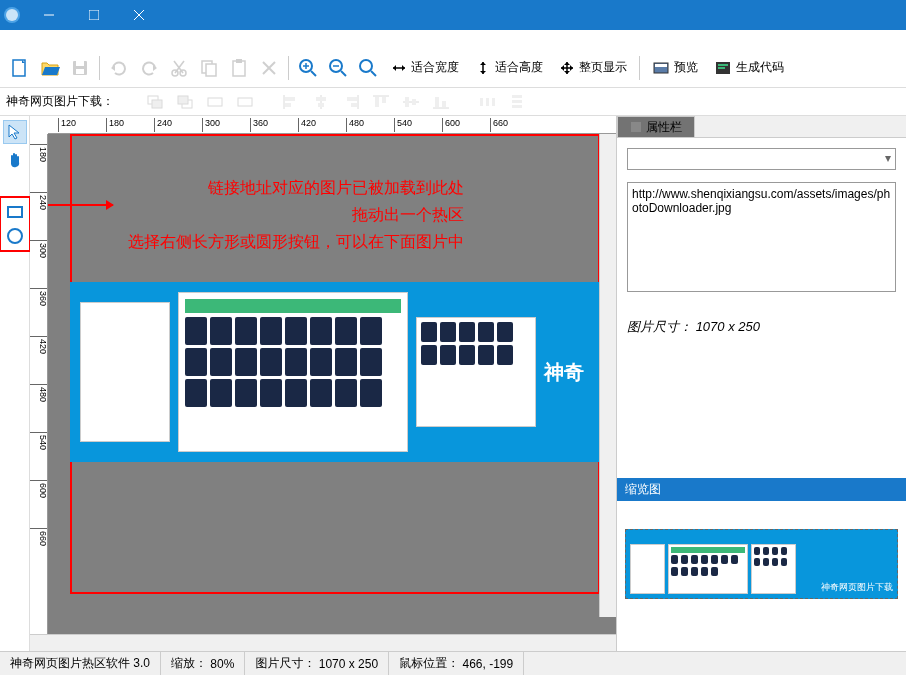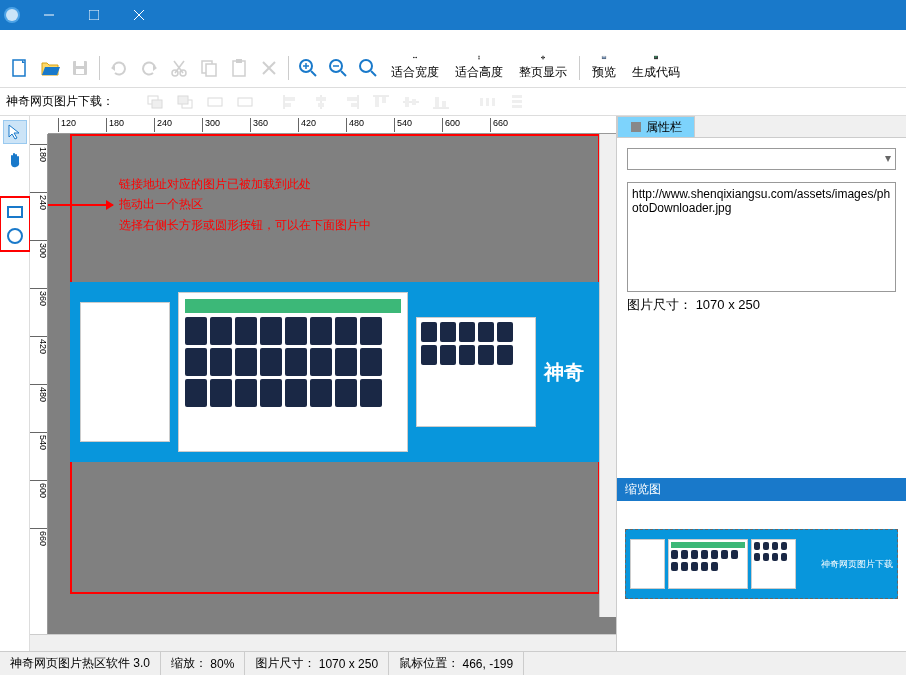--- a/index.html
+++ b/index.html
@@ -10,70 +10,70 @@
 .titlebar .title { flex: 1; }
 .win-controls { display: flex; }
 .win-btn { width: 45px; height: 30px; display: flex; align-items: center; justify-content: center; cursor: pointer; }
 .win-btn svg { width: 10px; height: 10px; }
 
 .menubar-area { height: 18px; background: #fff; }
 
 .toolbar { height: 40px; background: #fff; border-bottom: 1px solid #ddd; display: flex; align-items: center; padding: 0 6px; gap: 2px; }
 .tb-btn { width: 28px; height: 28px; display: flex; align-items: center; justify-content: center; cursor: pointer; border: 1px solid transparent; }
 .tb-sep { width: 1px; height: 24px; background: #ccc; margin: 0 3px; }
-.tb-text-btn { height: 28px; display: flex; align-items: center; padding: 0 6px; gap: 4px; cursor: pointer; font-size: 12px; border: 1px solid transparent; flex-direction: column; }
+.tb-text-btn { height: 28px; display: flex; align-items: center; padding: 0 6px; gap: 4px; cursor: pointer; font-size: 12px; border: 1px solid transparent; }
 
 .align-bar { height: 28px; background: #fff; border-bottom: 1px solid #ddd; display: flex; align-items: center; padding: 0 6px; font-size: 12px; gap: 4px; }
 .align-btn { width: 26px; height: 22px; display: flex; align-items: center; justify-content: center; opacity: 0.3; }
 
 .work-area { display: flex; height: 535px; }
 
 .left-tools { width: 30px; background: #fff; border-right: 1px solid #ddd; display: flex; flex-direction: column; align-items: center; padding-top: 4px; gap: 4px; }
 .left-tool { width: 24px; height: 24px; display: flex; align-items: center; justify-content: center; cursor: pointer; border: 1px solid transparent; }
 .left-tool.sel { background: #cce4f7; border-color: #99c9ef; }
 .shape-group { border: 2px solid red; padding: 2px; margin-top: 20px; }
 
 .canvas-area { flex: 1; position: relative; overflow: hidden; background: #fff; display: flex; flex-direction: column; }
 .ruler-h { height: 18px; background: #fff; border-bottom: 1px solid #999; display: flex; margin-left: 18px; font-size: 9px; position: relative; overflow: hidden; }
 .ruler-h .tick { position: absolute; top: 2px; border-left: 1px solid #666; height: 14px; padding-left: 2px; }
 .canvas-row { flex: 1; display: flex; overflow: hidden; }
 .ruler-v { width: 18px; background: #fff; border-right: 1px solid #999; position: relative; font-size: 9px; overflow: hidden; }
 .ruler-v .tick { position: absolute; left: 0; border-top: 1px solid #666; width: 18px; writing-mode: vertical-rl; padding-top: 2px; }
 .viewport { flex: 1; background: #808080; position: relative; overflow: auto; }
 .viewport-inner { position: relative; width: 560px; height: 510px; }
 .red-box { position: absolute; left: 22px; top: 0; width: 530px; height: 460px; border: 2px solid red; }
-.instruction { position: absolute; left: 71px; top: 40px; color: red; font-size: 12px; line-height: 1.7; }
+.instruction { position: absolute; left: 80px; top: 40px; color: red; font-size: 16px; line-height: 1.7; text-align: right; }
 .arrow-line { position: absolute; left: 0; top: 70px; width: 65px; height: 2px; background: red; }
 .arrow-line::before { content: ''; position: absolute; right: -1px; top: -4px; border-left: 8px solid red; border-top: 5px solid transparent; border-bottom: 5px solid transparent; }
 
 .image-preview { position: absolute; left: 22px; top: 148px; width: 530px; height: 180px; background: #0896dc; display: flex; align-items: center; padding: 10px; gap: 8px; overflow: hidden; }
 .mini-panel { background: #fff; border: 1px solid #ccc; }
 .mp1 { width: 90px; height: 140px; }
 .mp2 { width: 230px; height: 160px; padding: 6px; }
 .mp2-header { height: 14px; background: #3cb878; margin-bottom: 4px; }
 .thumb-grid { display: flex; flex-wrap: wrap; gap: 3px; }
 .thumb { width: 22px; height: 28px; background: #1a2845; border-radius: 2px; }
 .mp3 { width: 120px; height: 110px; padding: 4px; }
 .side-text { color: #fff; font-size: 20px; font-weight: bold; }
 
 .scroll-h { height: 17px; background: #f0f0f0; border-top: 1px solid #ccc; }
 .scroll-v-track { position: absolute; right: 0; top: 0; bottom: 17px; width: 17px; background: #f0f0f0; border-left: 1px solid #ccc; }
 
 .right-panel { width: 290px; background: #fff; border-left: 1px solid #ccc; display: flex; flex-direction: column; }
 .panel-tab { height: 22px; background: #f0f0f0; border-bottom: 1px solid #ccc; display: flex; }
-.panel-tab-item { padding: 2px 12px; font-size: 12px; background: #7dd3fc; border: 1px solid #ccc; border-bottom: none; display: flex; align-items: center; gap: 4px; }
+.panel-tab-item { padding: 2px 12px; font-size: 12px; background: #737373; border: 1px solid #ccc; border-bottom: none; display: flex; align-items: center; gap: 4px; }
 .panel-body { padding: 10px; font-size: 12px; flex: 1; }
 .combo { width: 100%; height: 22px; border: 1px solid #999; background: #fff; margin-bottom: 12px; position: relative; }
 .combo::after { content: '▾'; position: absolute; right: 4px; top: 2px; color: #666; }
 .url-box { width: 100%; height: 110px; border: 1px solid #999; padding: 4px; font-size: 12px; word-break: break-all; background: #fff; }
-.info-row { margin-top: 4px; font-size: 13px; }
+.info-row { margin-top: 26px; font-size: 13px; font-style: italic; }
 
 .thumbnail-header { background: #1979ca; color: #fff; font-size: 12px; padding: 3px 8px; }
 .thumbnail-body { height: 150px; background: #fff; padding: 8px; }
-.thumb-image { width: 100%; height: 70px; background: #0896dc; border: 1px dashed #666; margin-top: 20px; display: flex; align-items: center; padding: 4px; gap: 3px; overflow: hidden; }
+.thumb-image { width: 100%; height: 70px; background: #0896dc; border: 1px dashed #666; margin-top: 20px; display: flex; align-items: flex-end; padding: 4px; gap: 3px; overflow: hidden; }
 .thumb-image .mini-panel { height: 50px; }
 .thumb-side-text { color: #fff; font-size: 9px; margin-left: auto; }
 
 .statusbar { height: 24px; background: #f0f0f0; border-top: 1px solid #ccc; display: flex; align-items: center; font-size: 12px; }
 .status-cell { padding: 0 10px; border-right: 1px solid #ccc; height: 100%; display: flex; align-items: center; }
 
 svg { pointer-events: none; }
 </style>
 </head>
 <body>

